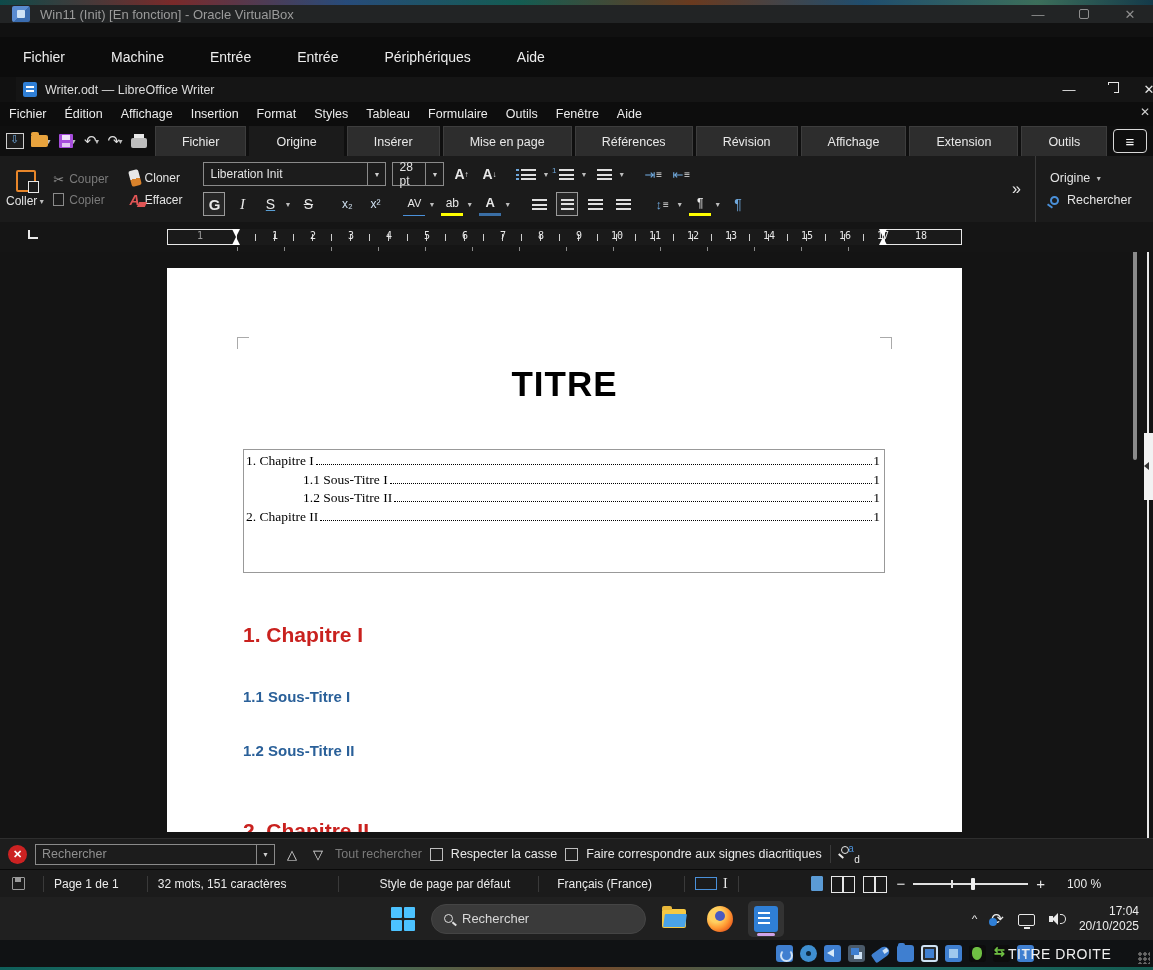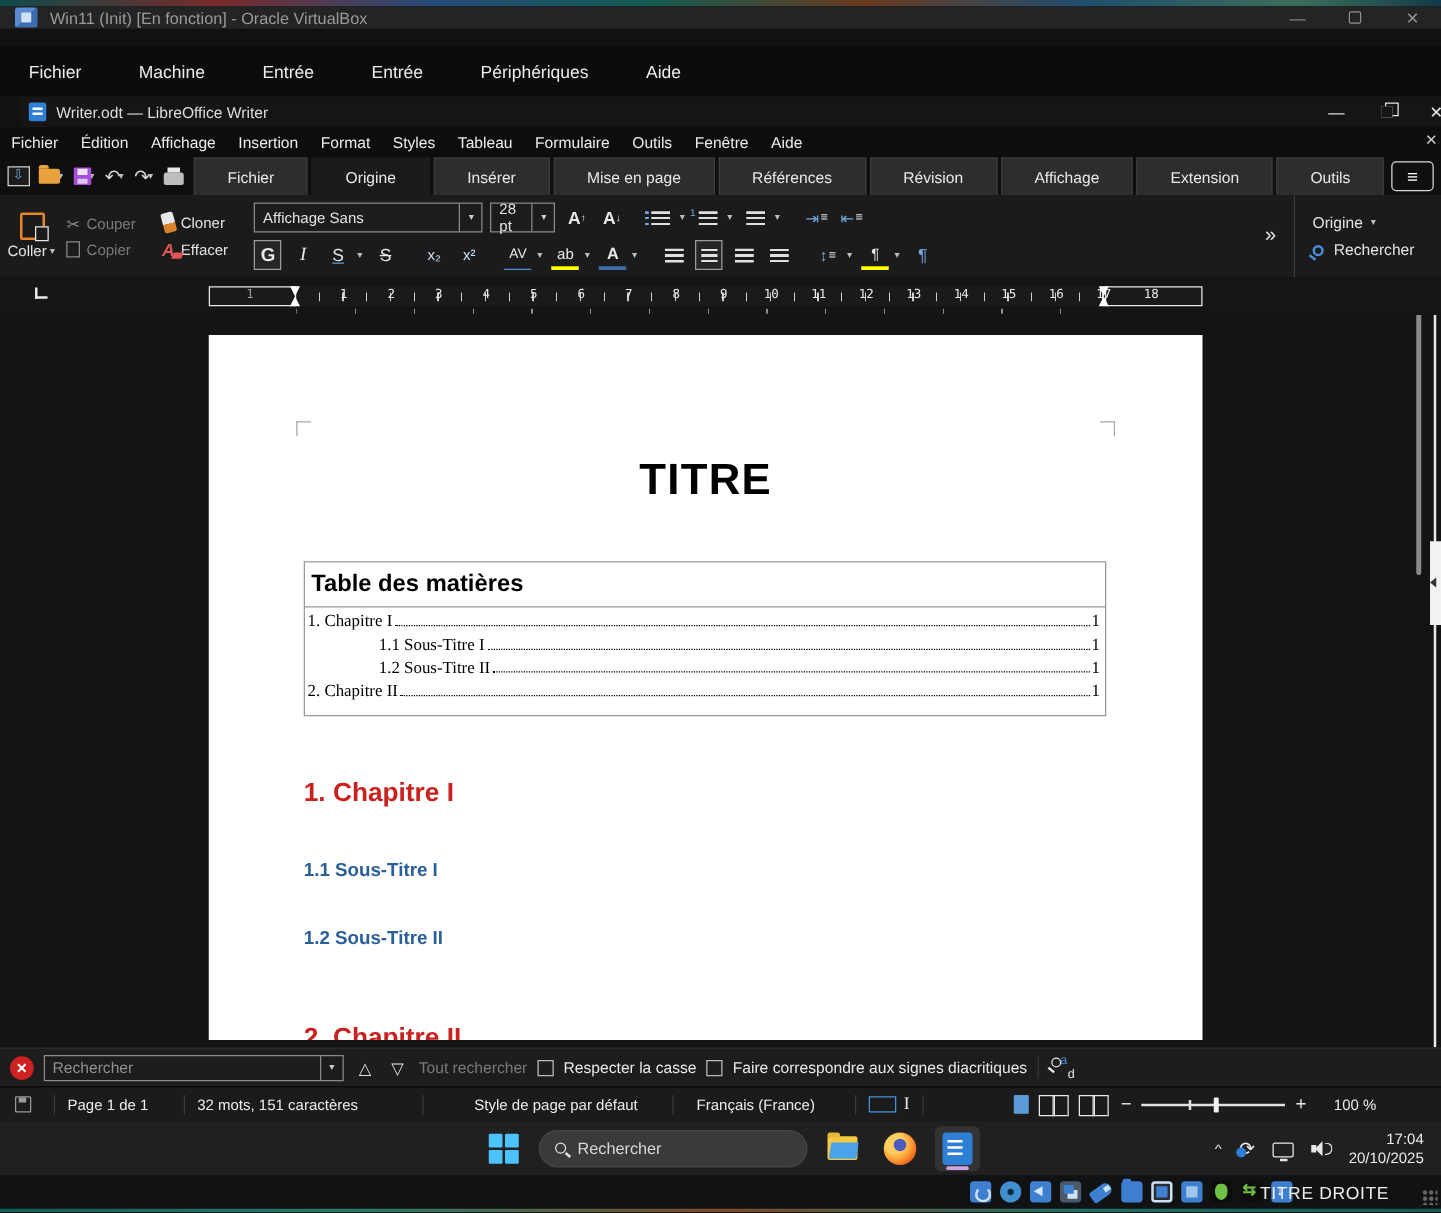--- a/index.html
+++ b/index.html
@@ -373,21 +373,21 @@
             <span class="eraserA">A</span>
             <span>Effacer</span>
           </div>
       </div>
       <div class="vsep"></div>
     </div>
 
     <div class="tb-main">
       <div class="tb-row">
         <div class="combo font-combo">
-          <span class="val" style="flex:1">Affichage Sans</span>
+          <span class="val" style="flex:1">Liberation Init</span>
           <span class="arrow">▼</span>
         </div>
         <div class="combo size-combo">
           <span class="val" style="flex:1">28 pt</span>
           <span class="arrow">▼</span>
         </div>
         <div class="tbtn fsz">
             <span>A</span>
             <sup>↑</sup>
           </div>
@@ -478,21 +478,20 @@
     </div>
     <div class="tabmarks"></div>
   </div>
 
   <div class="doc-area">
     <div class="page">
       <div class="cmark tl"></div>
       <div class="cmark tr"></div>
       <div class="doc-title">TITRE</div>
       <div class="tocbox">
-        <div class="toc-head">Table des matières</div>
         <div class="toc-entries">
 
             <div class="toc-line">
               <span class="toc-label">1. Chapitre I</span>
               <span class="toc-dots"></span>
               <span class="toc-page">1</span>
             </div>
 
             <div class="toc-line" style="padding-left: 57px;">
               <span class="toc-label">1.1 Sous-Titre I</span>

